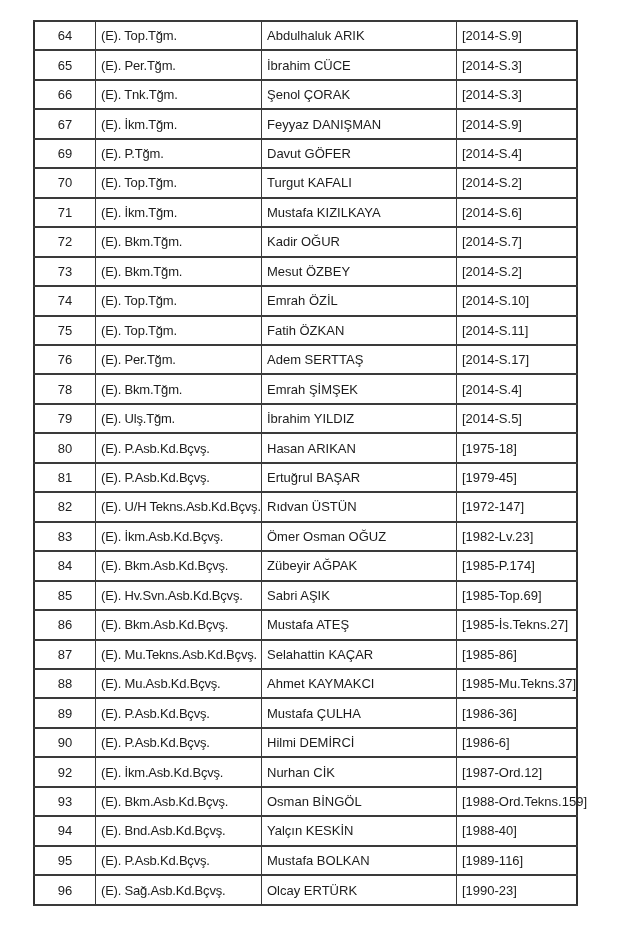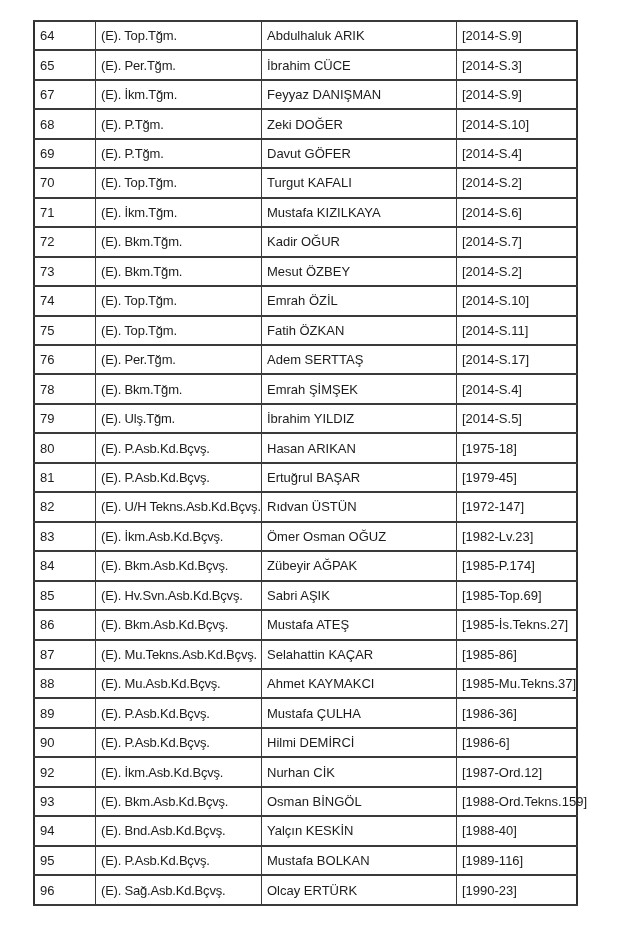--- a/index.html
+++ b/index.html
@@ -25,21 +25,21 @@
   table.doc-table td {
     border: 1px solid #3a3a3a;
     border-top-width: 2px;
     border-bottom-width: 2px;
     font-size: 13px;
     color: #1c1c1c;
     padding: 0 5px;
     vertical-align: middle;
     white-space: nowrap;
   }
-  td.col-no   { width: 50px;  padding: 0; }
+  td.col-no   { width: 50px;  text-align: center; padding: 0; }
   td.col-rank { width: 155px; letter-spacing: -0.2px; }
   td.col-name { width: 184px; }
   td.col-code { }
 </style>
 </head>
 <body>
 
 <div class="page">
   <table class="doc-table">
     <tbody>
@@ -49,30 +49,30 @@
           <td class="col-name">Abdulhaluk ARIK</td>
           <td class="col-code">[2014-S.9]</td>
         </tr>
         <tr>
           <td class="col-no">65</td>
           <td class="col-rank">(E). Per.Tğm.</td>
           <td class="col-name">İbrahim CÜCE</td>
           <td class="col-code">[2014-S.3]</td>
         </tr>
         <tr>
+          <td class="col-no">66</td>
+          <td class="col-rank">(E). Tnk.Tğm.</td>
+          <td class="col-name">Şenol ÇORAK</td>
+          <td class="col-code">[2014-S.3]</td>
+        </tr>
+        <tr>
           <td class="col-no">67</td>
           <td class="col-rank">(E). İkm.Tğm.</td>
           <td class="col-name">Feyyaz DANIŞMAN</td>
           <td class="col-code">[2014-S.9]</td>
-        </tr>
-        <tr>
-          <td class="col-no">68</td>
-          <td class="col-rank">(E). P.Tğm.</td>
-          <td class="col-name">Zeki DOĞER</td>
-          <td class="col-code">[2014-S.10]</td>
         </tr>
         <tr>
           <td class="col-no">69</td>
           <td class="col-rank">(E). P.Tğm.</td>
           <td class="col-name">Davut GÖFER</td>
           <td class="col-code">[2014-S.4]</td>
         </tr>
         <tr>
           <td class="col-no">70</td>
           <td class="col-rank">(E). Top.Tğm.</td>

